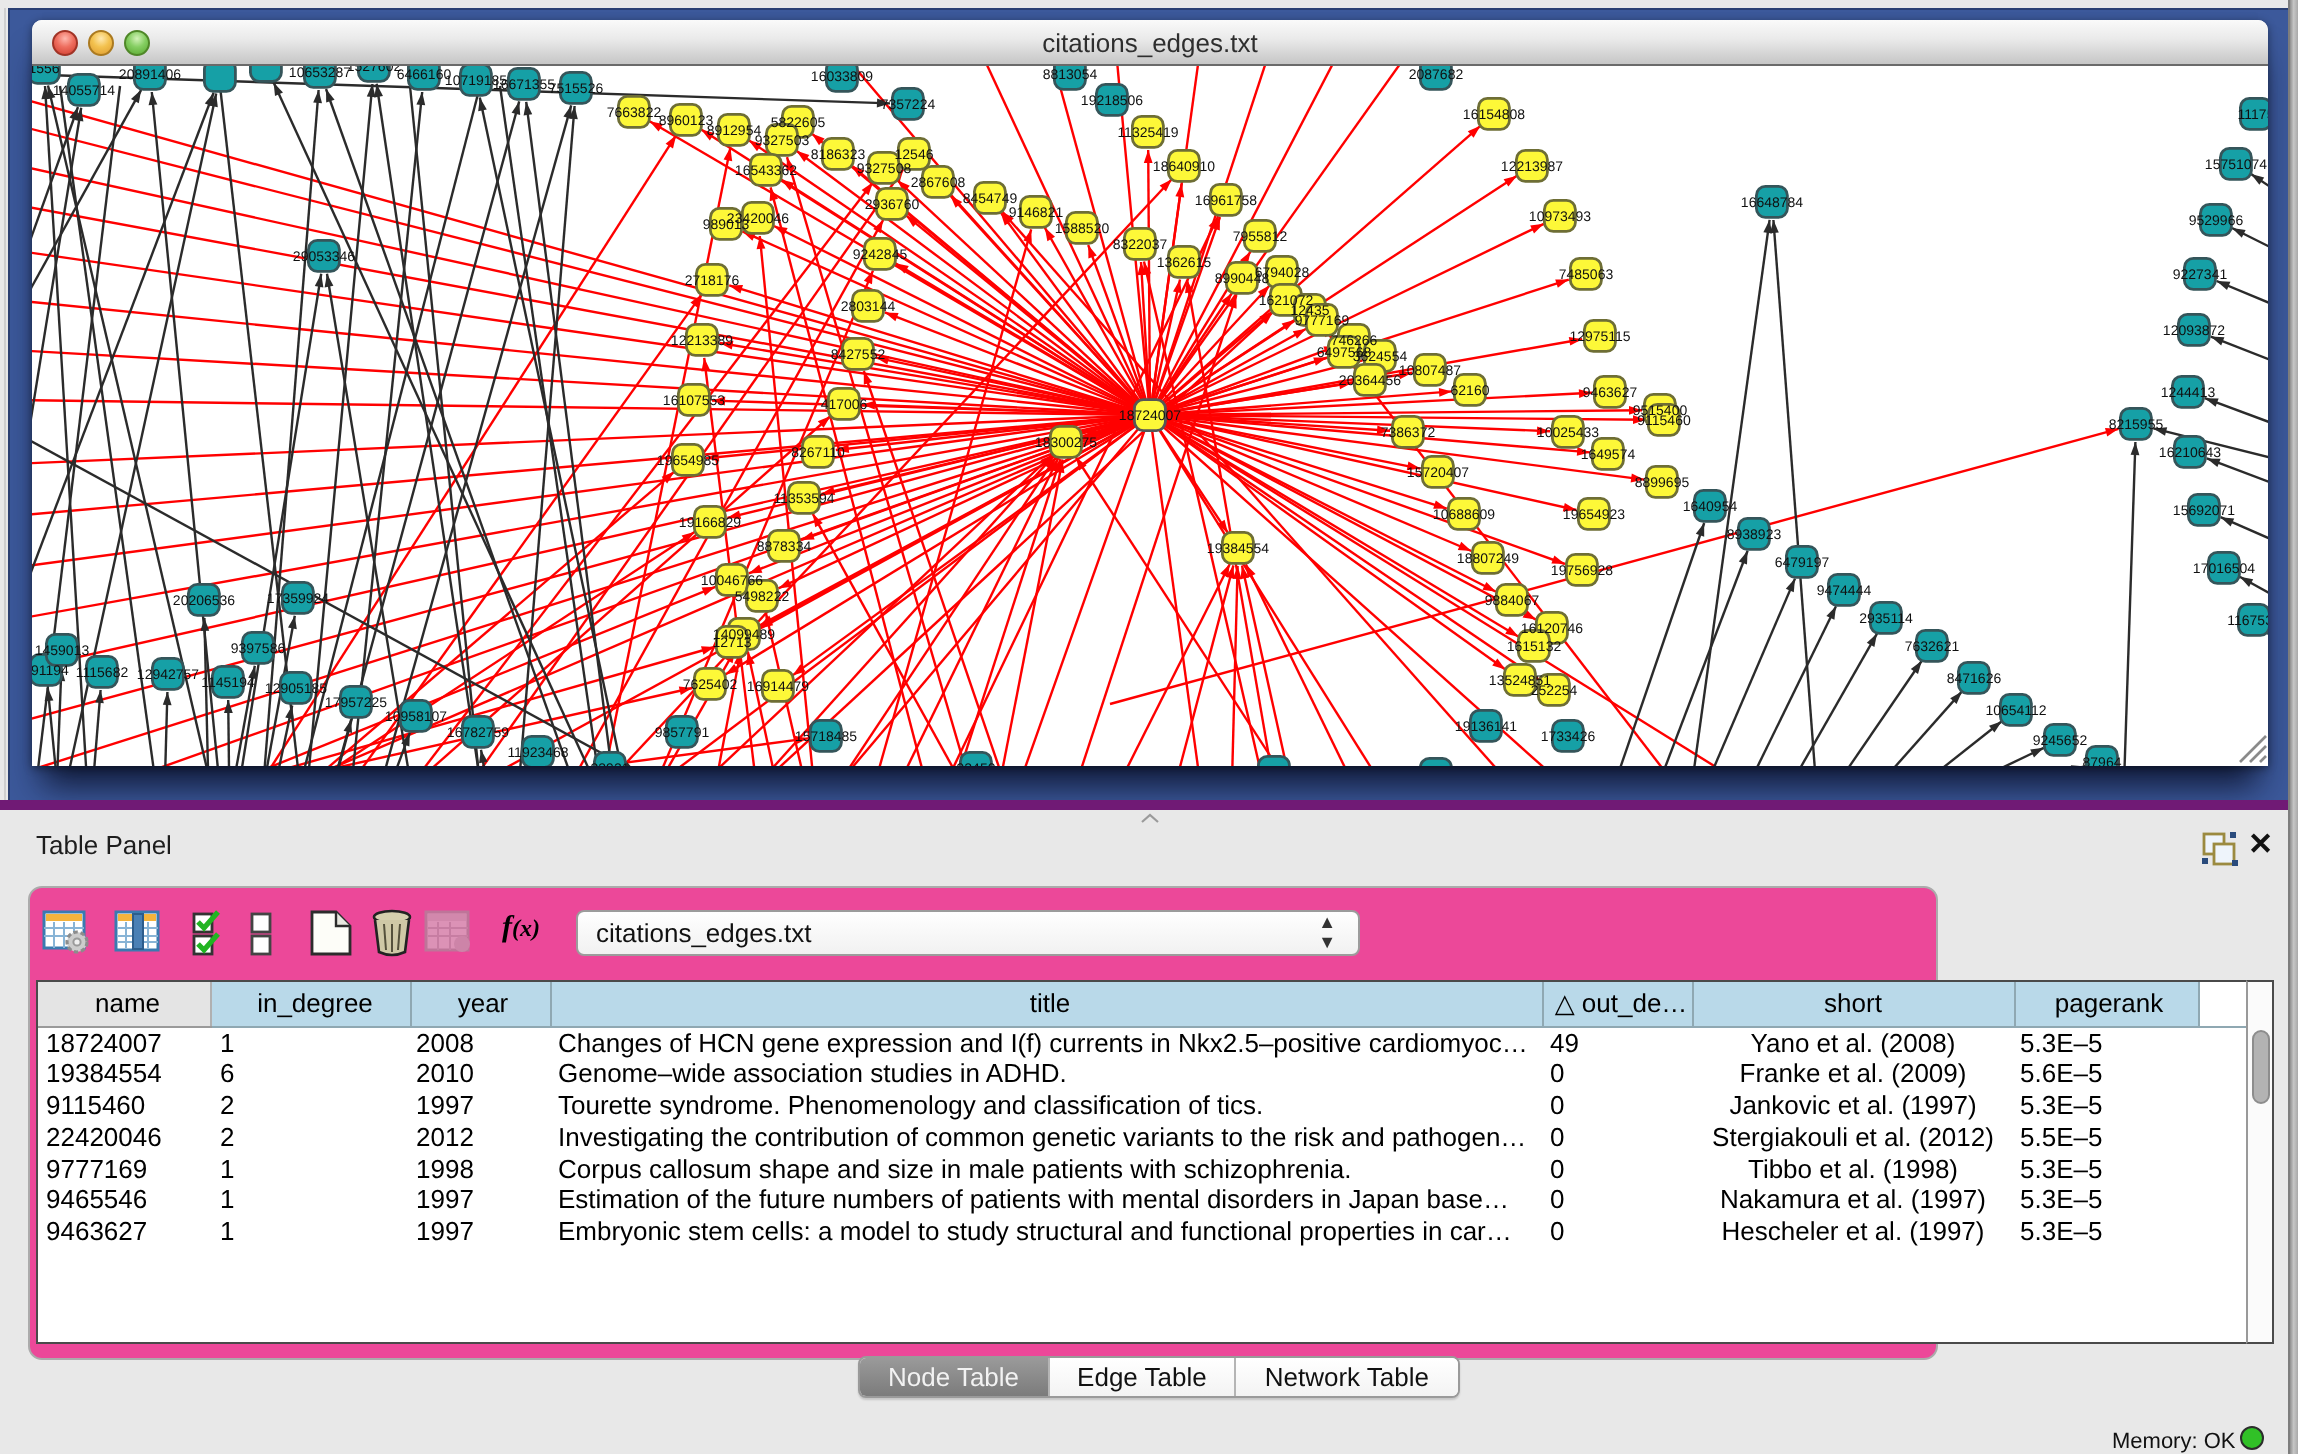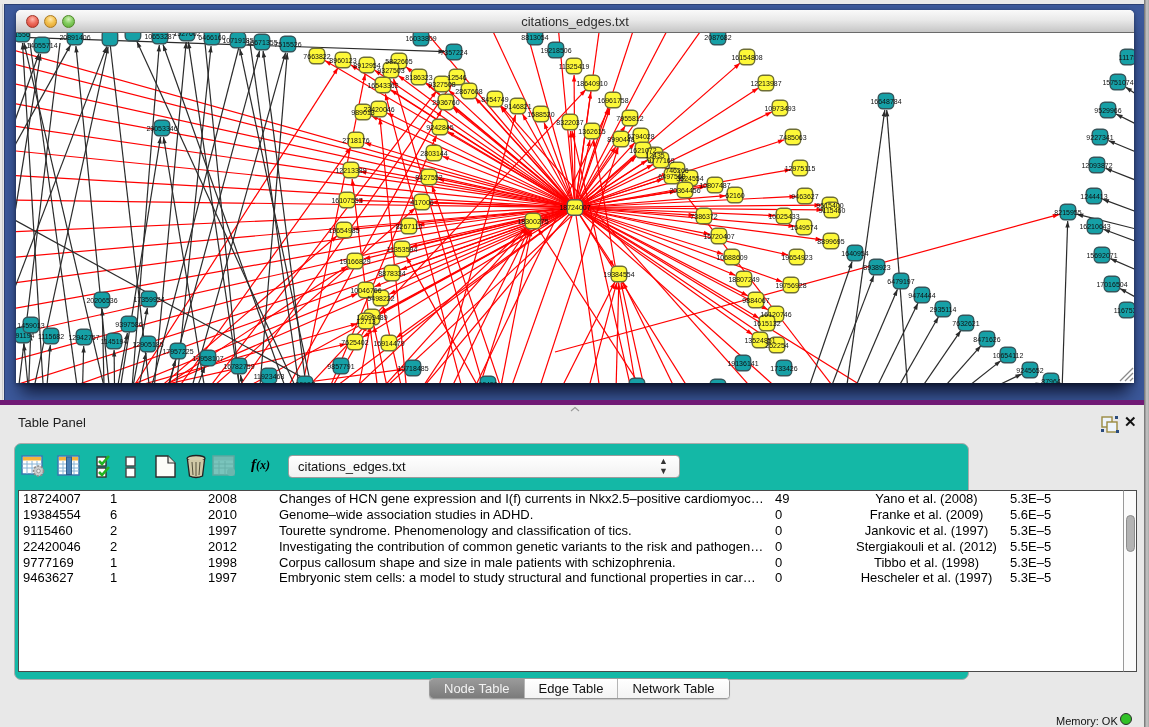--- a/index.html
+++ b/index.html
@@ -20,21 +20,21 @@
 #lr { left:10px; background:radial-gradient(circle at 50% 30%, #ffb8ae 0%, #ee6e5f 45%, #cf3a2c 100%); border:1px solid #a03326; }
 #ly { left:28px; background:radial-gradient(circle at 50% 30%, #ffe9b0 0%, #f3c24f 45%, #dd9a2f 100%); border:1px solid #ab7a20; }
 #lg { left:46px; background:radial-gradient(circle at 50% 30%, #d2f2b8 0%, #85ce62 45%, #58a82f 100%); border:1px solid #4f8728; }
 #title { position:absolute; top:4px; width:100%; text-align:center; font-size:13px; color:#2e2e2e; }
 #tablepanel { position:absolute; left:0; top:400px; width:1149px; height:327px;
   background:#e8e8e8; border-top:5px solid #701a75; }
 #tp-title { position:absolute; left:18px; top:10px; font-size:13px; color:#1d1d1d; }
 #tp-x { position:absolute; left:1124px; top:8px; font-size:15px; font-weight:bold; color:#111; }
 #caret { position:absolute; left:569px; top:1px; width:12px; height:6px; }
 #inset { position:absolute; left:14px; top:38px; width:955px; height:237px;
-  background:#14b8a6; border:1px solid #ababab; border-radius:7px; }
+  background:#ec4899; border:1px solid #ababab; border-radius:7px; }
 #combo { position:absolute; left:273px; top:11px; width:392px; height:23px;
   background:linear-gradient(#ffffff,#f1f1f1); border:1px solid #9c9c9c; border-radius:4px;
   font-size:13px; color:#111; line-height:21px; padding-left:9px; }
 #combo .arr { position:absolute; right:11px; top:0px; font-size:9px; color:#333; line-height:10px; }
 #tbl { position:absolute; left:3px; top:46px; width:1106px; height:182px;
   border:1px solid #4a4a4a; background:#fff; overflow:hidden; }
 table { border-collapse:collapse; table-layout:fixed; width:1104px; font-size:13px; }
 th { height:22px; background:#b9d9e9; font-weight:normal; font-size:13px;
   border-right:1px solid #8fa8b2; border-bottom:1px solid #8fa8b2; padding:0; }
 th.c1 { background:#e4e4e4; border-right:1px solid #b0b0b0; border-bottom:1px solid #9a9a9a; }
@@ -827,20 +827,30 @@
           <line x1="7" y1="7" x2="7" y2="21"></line>
           <line x1="13" y1="7" x2="13" y2="21"></line>
         </g>
       <circle cx="19" cy="18" r="4" fill="#b5b5b5"></circle>
     </svg>
     <div style="position:absolute;left:236px;top:12px;font-size:15px;font-style:italic;font-weight:bold;font-family:'Liberation Serif',serif;">f<span style="font-size:12px;">(x)</span></div>
     <div id="combo">citations_edges.txt<span class="arr">▲<br>▼</span></div>
     <div id="tbl">
       <table>
         <tbody>
+            <tr>
+              <th class="c1">name</th>
+              <th class="c2">in_degree</th>
+              <th class="c3">year</th>
+              <th class="c4">title</th>
+              <th class="c5">△ out_de…</th>
+              <th class="c6">short</th>
+              <th class="c7">pagerank</th>
+              <th class="c8"></th>
+            </tr>
 <tr>
               <td class="c1">18724007</td>
               <td class="c2">1</td>
               <td class="c3">2008</td>
               <td class="c4">Changes of HCN gene expression and I(f) currents in Nkx2.5–positive cardiomyoc…</td>
               <td class="c5">49</td>
               <td class="c6">Yano et al. (2008)</td>
               <td class="c7">5.3E–5</td>
               <td class="c8"></td>
             </tr>
@@ -878,20 +888,30 @@
               <td class="c1">9777169</td>
               <td class="c2">1</td>
               <td class="c3">1998</td>
               <td class="c4">Corpus callosum shape and size in male patients with schizophrenia.</td>
               <td class="c5">0</td>
               <td class="c6">Tibbo et al. (1998)</td>
               <td class="c7">5.3E–5</td>
               <td class="c8"></td>
             </tr>
 <tr>
+              <td class="c1">9465546</td>
+              <td class="c2">1</td>
+              <td class="c3">1997</td>
+              <td class="c4">Estimation of the future numbers of patients with mental disorders in Japan base…</td>
+              <td class="c5">0</td>
+              <td class="c6">Nakamura et al. (1997)</td>
+              <td class="c7">5.3E–5</td>
+              <td class="c8"></td>
+            </tr>
+<tr>
               <td class="c1">9463627</td>
               <td class="c2">1</td>
               <td class="c3">1997</td>
               <td class="c4">Embryonic stem cells: a model to study structural and functional properties in car…</td>
               <td class="c5">0</td>
               <td class="c6">Hescheler et al. (1997)</td>
               <td class="c7">5.3E–5</td>
               <td class="c8"></td>
             </tr>
       </tbody>

